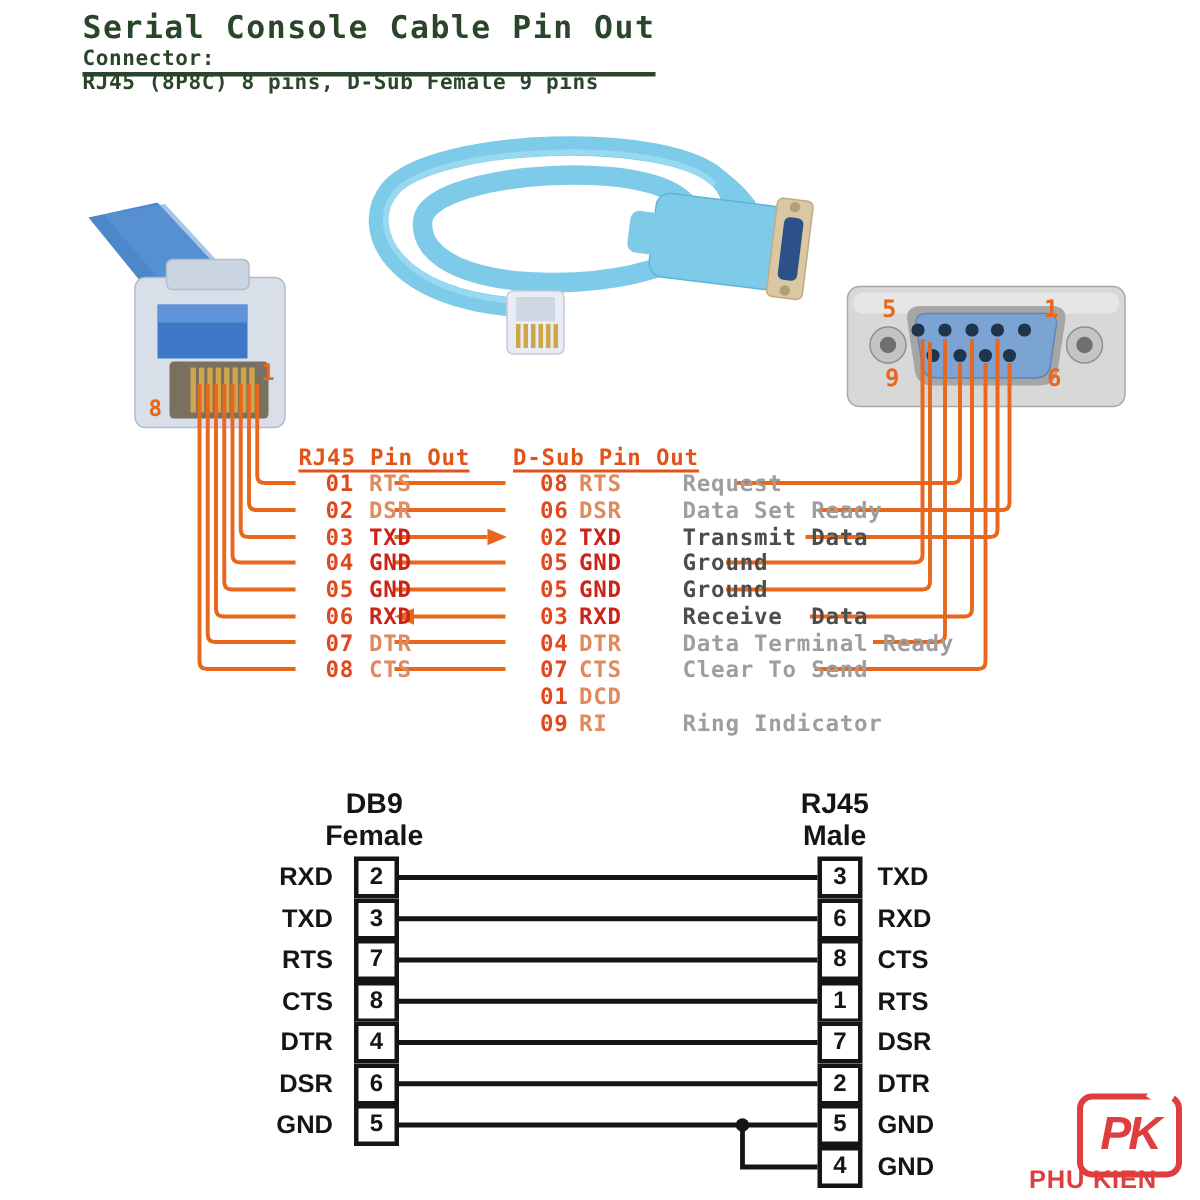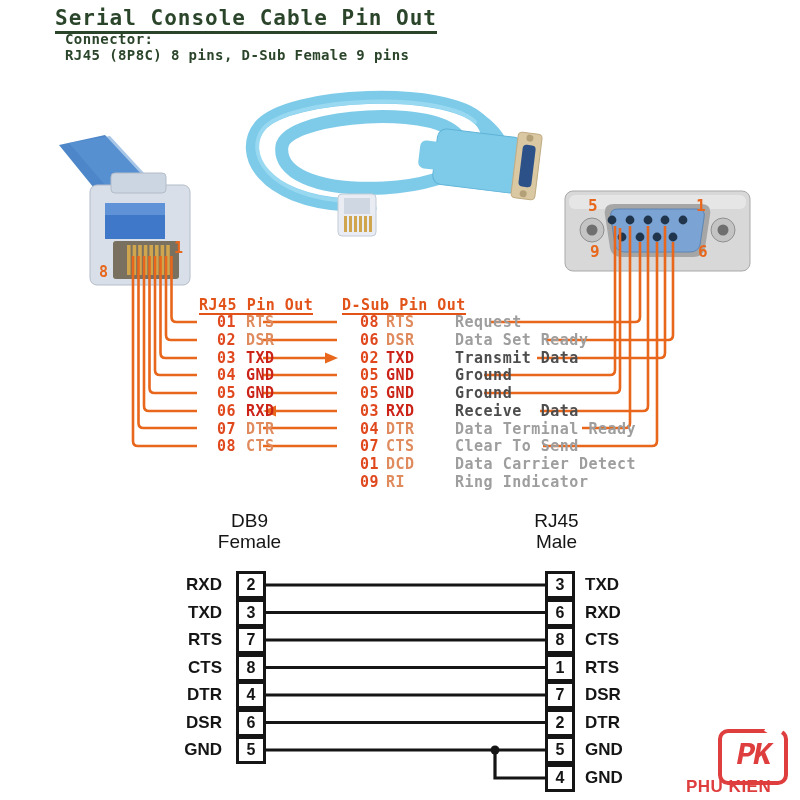--- a/index.html
+++ b/index.html
@@ -2,54 +2,54 @@
 <html style="--title-green: #2b452b; --header-orange: #e2531a; --line-orange: #e8671c; --pin-number: #e0481e; --signal-light: #e08b5e; --signal-strong: #cc2318; --desc-gray: #9e9e9e; --desc-strong: #4d4d4d; --wiring-black: #151515; --logo-red: #df3e3e;"><head>
 <meta charset="utf-8">
 <style>
   html,body{margin:0;padding:0;background:#fff;}
   #canvas{position:relative;width:800px;height:800px;background:#ffffff;overflow:hidden;
           font-family:"DejaVu Sans Mono","Liberation Mono",monospace;}
   .abs{position:absolute;}
   
   #title{left:55px;top:6px;font-size:21px;font-weight:bold;letter-spacing:1px;
          color:var(--title-green);border-bottom:3px solid var(--title-green);
-         padding-bottom:1px;display:inline-block;z-index:3;}
-  .spec{left:65px;font-size:14px;font-weight:bold;color:var(--title-green);z-index:3;letter-spacing:.4px;}
+         padding-bottom:18px;display:inline-block;z-index:3;}
+  .spec{left:55px;font-size:14px;font-weight:bold;color:var(--title-green);z-index:3;letter-spacing:.4px;}
   
   .photo{z-index:0;}
   
   #wires{left:0;top:0;z-index:1;}
   
   .phead{top:296px;height:17px;font-size:15px;font-weight:bold;color:var(--header-orange);
          border-bottom:2px solid var(--header-orange);z-index:3;letter-spacing:.5px;white-space:pre;}
   .prow{left:18px;width:800px;height:16px;z-index:3;}
   .prow span{position:absolute;font-size:15px;font-weight:bold;line-height:16px;white-space:pre;letter-spacing:.5px;}
   .prow .c1{left:199px;color:var(--pin-number);}
   .prow .c2{left:228px;color:var(--signal-light);}
   .prow .c3{left:342px;color:var(--pin-number);}
   .prow .c4{left:368px;color:var(--signal-light);}
   .prow .c5{left:408px;color:var(--desc-gray);margin-left:29px;}
   .prow.em .c2,.prow.em .c4{color:var(--signal-strong);}
   .prow.em .c5{color:var(--desc-strong);}
   
-  .whead{font-family:"Liberation Sans","DejaVu Sans",sans-serif;font-weight:normal;font-size:19px;
-         color:#151515;text-align:center;width:125px;z-index:3;line-height:21px;}
+  .whead{font-family:"Liberation Sans","DejaVu Sans",sans-serif;font-weight:bold;font-size:19px;
+         color:#151515;text-align:center;width:125px;z-index:3;line-height:21px;margin-top:16px;}
   .wrow{left:0;width:800px;height:28px;z-index:3;
         font-family:"Liberation Sans","DejaVu Sans",sans-serif;font-weight:bold;color:#151515;}
   .wrow span{position:absolute;line-height:28px;}
   .wrow .wl{left:148px;width:74px;text-align:right;font-size:17px;}
   .wrow .wbl{left:236px;width:30px;height:28px;border:3px solid #151515;box-sizing:border-box;
              text-align:center;font-size:16px;line-height:22px;background:#fff;}
   .wrow .wbr{left:545px;width:30px;height:28px;border:3px solid #151515;box-sizing:border-box;
              text-align:center;font-size:16px;line-height:22px;background:#fff;}
   .wrow .wr{left:585px;width:90px;text-align:left;font-size:17px;}
   
   #logo-box{left:718px;top:729px;width:62px;height:48px;border:4px solid var(--logo-red);
             border-radius:10px;z-index:3;text-align:center;background:#fff;}
-  #logo-monogram{font-family:Liberation Mono, monospace;font-weight:bold;font-style:italic;
+  #logo-monogram{font-family:Liberation Sans, sans-serif;font-weight:bold;font-style:italic;
             font-size:31px;line-height:46px;color:var(--logo-red);letter-spacing:-2px;}
   #logo-notch{left:766px;top:724px;width:16px;height:12px;background:#ffffff;transform:rotate(32deg);z-index:4;}
   #logo-name{left:686px;top:777px;width:110px;z-index:3;
             font-family:"Liberation Sans","DejaVu Sans",sans-serif;font-weight:bold;font-size:17px;
             color:var(--logo-red);letter-spacing:.5px;white-space:nowrap;}
   svg text{font-family:"DejaVu Sans Mono","Liberation Mono",monospace;font-weight:bold;}
 </style>
 </head>
 <body>
 
@@ -260,21 +260,20 @@
     <span class="c3">07</span>
     <span class="c4">CTS</span>
     <span class="c5">Clear To Send</span>
   </div>
 
   <div class="abs prow" style="top: 456px;">
     <span class="c1"></span>
     <span class="c2"></span>
     <span class="c3">01</span>
     <span class="c4">DCD</span>
-    <span class="c5">Data Carrier Detect</span>
   </div>
 
   <div class="abs prow" style="top: 473.75px;">
     <span class="c1"></span>
     <span class="c2"></span>
     <span class="c3">09</span>
     <span class="c4">RI</span>
     <span class="c5">Ring Indicator</span>
   </div>
 </div>

